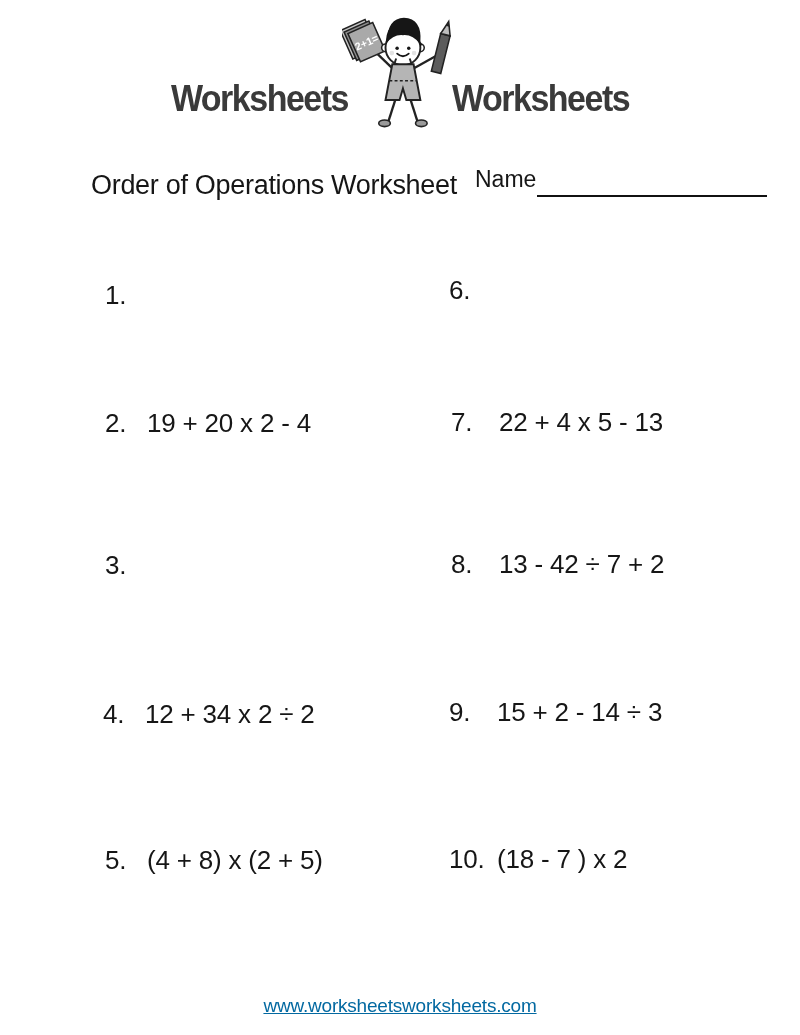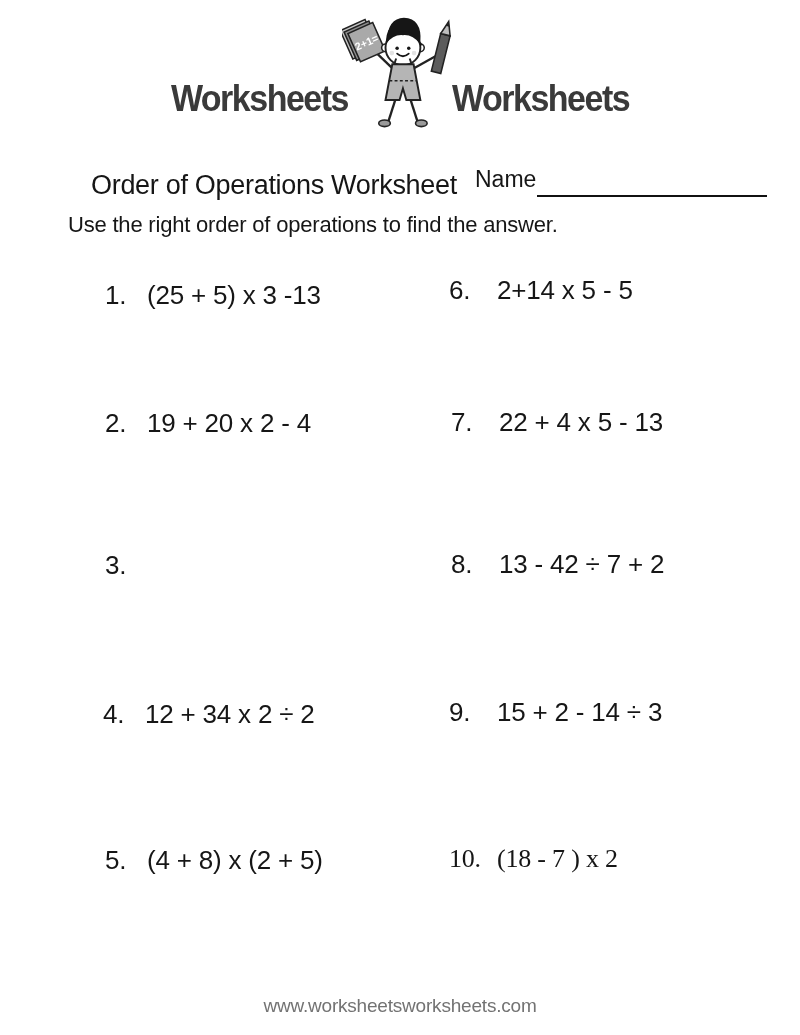--- a/index.html
+++ b/index.html
@@ -85,31 +85,32 @@
   
   .l0 { left: 105px; top: 280px; }
   .l1 { left: 105px; top: 408px; }
   .l2 { left: 105px; top: 550px; }
   .l3 { left: 103px; top: 699px; }
   .l4 { left: 105px; top: 845px; }
   .r0 { left: 449px; top: 275px; }
   .r1 { left: 451px; top: 407px; }
   .r2 { left: 451px; top: 549px; }
   .r3 { left: 449px; top: 697px; }
-  .r4 { left: 449px; top: 844px; font-family: Liberation Serif, serif; }
+  .r4 { left: 449px; top: 844px; }
 
   
   .footer {
     position: absolute;
     left: 0; bottom: 18px;
     width: 100%;
     text-align: center;
     font-size: 19px;
     letter-spacing: -0.2px;
-    color: #737373;
+    color: #0369a1;
+    text-decoration: underline;
   }
 </style>
 </head>
 <body>
 
 <div class="page">
 
   <div class="logo-row">
     <span class="logo-word left">Worksheets</span>
 
@@ -153,45 +154,42 @@
       <line x1="53" y1="55" x2="55" y2="49" stroke="#222" stroke-width="2"></line>
       <line x1="71" y1="55" x2="69" y2="49" stroke="#222" stroke-width="2"></line>
     </svg>
 
     <span class="logo-word right">Worksheets</span>
   </div>
 
   <div class="title">Order of Operations Worksheet</div>
   <div class="name-label">Name</div>
   <div class="name-line"></div>
-  <div class="instructions">Use the right order of operations to find the answer.</div>
 
   <div class="problem col-left l0">
     <span class="num">1.</span>
-    <span class="expr">(25 + 5) x 3 -13</span>
   </div>
   <div class="problem col-left l1">
     <span class="num">2.</span>
     <span class="expr">19 + 20 x 2 - 4</span>
   </div>
   <div class="problem col-left l2">
     <span class="num">3.</span>
   </div>
   <div class="problem col-left l3">
     <span class="num">4.</span>
     <span class="expr">12 + 34 x 2 ÷ 2</span>
   </div>
   <div class="problem col-left l4">
     <span class="num">5.</span>
     <span class="expr">(4 + 8) x (2 + 5)</span>
   </div>
 
   <div class="problem col-right r0">
     <span class="num">6.</span>
-    <span class="expr">2+14 x 5 - 5</span>
   </div>
   <div class="problem col-right r1">
     <span class="num">7.</span>
     <span class="expr">22 + 4 x 5 - 13</span>
   </div>
   <div class="problem col-right r2">
     <span class="num">8.</span>
     <span class="expr">13 - 42 ÷ 7 + 2</span>
   </div>
   <div class="problem col-right r3">

